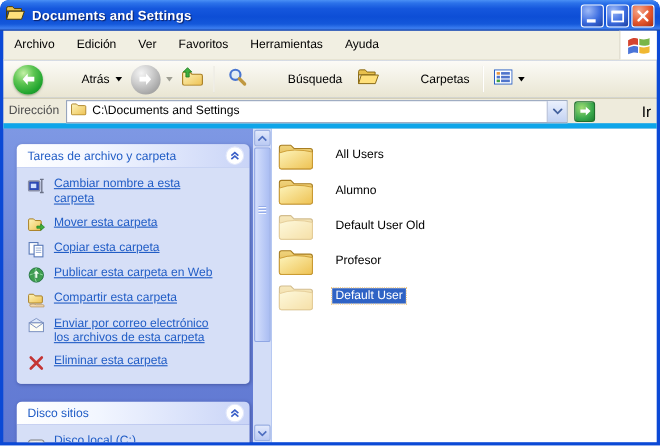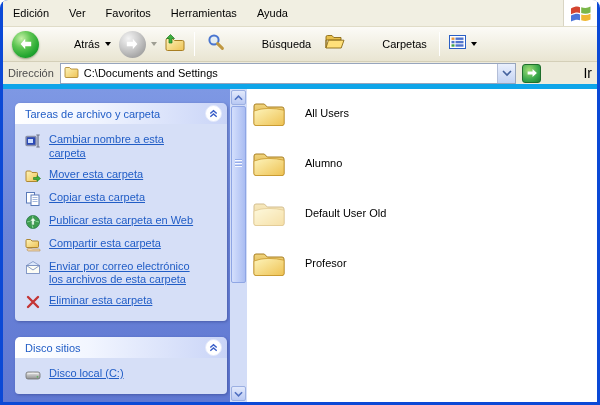--- a/index.html
+++ b/index.html
@@ -93,21 +93,21 @@
   .scrollbar{ width:17px; flex:0 0 17px; background:#d3ddf7; display:flex; flex-direction:column; padding:1px; }
   .sb-btn{ height:15px; border-radius:2px; border:1px solid #9cb0e2;
     background:linear-gradient(180deg,#e2e9fc,#b9c9f3); display:flex; align-items:center; justify-content:center; cursor:pointer; }
   .sb-track{ flex:1; position:relative; margin:1px 0; }
   .sb-thumb{ position:absolute; top:0; left:0; right:0; height:177px; border-radius:2px;
     border:1px solid #8fa6e4; background:linear-gradient(90deg,#d4dffc,#aabdf2); cursor:grab; }
   .sb-grip{ position:absolute; left:3px; right:3px; top:52px; height:8px;
     background:repeating-linear-gradient(180deg,#94acea 0 1px,rgba(255,255,255,.9) 1px 2px,transparent 2px 3px); }
 
   
-  .filelist{ flex:1; background:#fff; padding:10px 0 0 5px; display:flex; flex-direction:column; gap:22px; overflow:hidden; }
+  .filelist{ flex:1; background:#fff; padding:10px 0 0 5px; display:flex; flex-direction:column; gap:4px; overflow:hidden; }
   .file-row{ display:flex; align-items:center; height:28px; cursor:default; }
   .file-icon{ width:34px; height:28px; flex:0 0 34px; }
   .file-row.is-hidden .file-icon{ opacity:.5; }
   .file-label{ margin-left:16px; font-size:11px; color:#000; padding:1px 3px; }
   .file-label.selected{ background:#2f63c5; color:#fff; outline:1px dotted #f0c780; }
 </style>
 </head>
 <body>
 
 <svg width="0" height="0" style="position:absolute">
@@ -122,22 +122,50 @@
     </linearGradient>
     <linearGradient id="gDisk" x1="0" y1="0" x2="0" y2="1">
       <stop offset="0" stop-color="#e8e8e8"></stop>
         <stop offset="1" stop-color="#8f8f8f"></stop>
     </linearGradient>
   </defs>
 </svg>
 
 <div class="window">
 
+  <div class="titlebar">
+    <span>
+      <svg viewBox="0 0 18 14" width="18" height="14">
+        <path d="M1 12.5 L1 2.5 Q1 1 2.5 1 L6.5 1 L8 2.8 L14.5 2.8 L14.5 5 L1 5 Z" fill="#e8c04c" stroke="#4a3c06" stroke-width="0.9"></path>
+        <path d="M3.2 5.2 L17.2 5.2 L14.6 12.5 L1 12.5 Z" fill="#ffe07a" stroke="#4a3c06" stroke-width="0.9"></path>
+      </svg>
+    </span>
+    <span class="title-text">Documents and Settings</span>
+    <div class="controls">
+      <div class="ctl ctl-blue">
+        <svg viewBox="0 0 17 17" width="17" height="17">
+            <rect x="3.5" y="11.5" width="8" height="3" fill="#fff"></rect>
+          </svg>
+      </div>
+      <div class="ctl ctl-blue">
+        <svg viewBox="0 0 17 17" width="17" height="17">
+          <rect x="3.5" y="4.5" width="10" height="9" fill="none" stroke="#fff" stroke-width="1.6"></rect>
+          <rect x="3.5" y="3.8" width="10" height="2.6" fill="#fff"></rect>
+        </svg>
+      </div>
+      <div class="ctl ctl-red">
+        <svg viewBox="0 0 17 17" width="17" height="17">
+          <path d="M4.5 4.5 L12.5 12.5 M12.5 4.5 L4.5 12.5" stroke="#fff" stroke-width="2.2" stroke-linecap="round"></path>
+        </svg>
+      </div>
+    </div>
+  </div>
 
   <div class="menubar">
+    <span class="menu-item">Archivo</span>
     <span class="menu-item">Edición</span>
     <span class="menu-item">Ver</span>
     <span class="menu-item">Favoritos</span>
     <span class="menu-item">Herramientas</span>
     <span class="menu-item">Ayuda</span>
     <div class="logo-box">
       <svg viewBox="0 0 23 21" width="23" height="21">
         <path d="M2 5.5 C6 3.2 9 3.2 11 4.2 L11 10 C9 9.2 6 9.2 2 11.2 Z" fill="#d4452f"></path>
         <path d="M12.2 4.2 C15.5 5.2 18.5 5.2 21.5 3.6 L21.5 9.4 C18.5 11 15.5 11 12.2 10 Z" fill="#7ab648"></path>
         <path d="M2 12.5 C6 10.5 9 10.5 11 11.4 L11 17.2 C9 16.4 6 16.4 2 18.4 Z" fill="#4a74d8"></path>
@@ -396,16 +424,25 @@
       <div class="file-row">
         <span class="file-icon">
           <svg viewBox="0 0 34 28" width="34" height="28">
             <path d="M2 24.5 L2 7 Q2 5 4 5 L12.3 5 L15.3 8 L30 8 Q32 8 32 10 L32 24.5 Q32 26.5 30 26.5 L4 26.5 Q2 26.5 2 24.5 Z" fill="url(#gFoldBack)" stroke="#a87e22" stroke-width="1"></path>
             <path d="M2 24.5 L2 12 Q9 9.4 16 9.4 Q25 9.4 32 11.2 L32 24.5 Q32 26.5 30 26.5 L4 26.5 Q2 26.5 2 24.5 Z" fill="url(#gFoldFront)" stroke="#c9992f" stroke-width="0.8"></path>
           </svg>
         </span>
         <span class="file-label">Profesor</span>
       </div>
 
+      <div class="file-row is-hidden">
+        <span class="file-icon">
+          <svg viewBox="0 0 34 28" width="34" height="28">
+            <path d="M2 24.5 L2 7 Q2 5 4 5 L12.3 5 L15.3 8 L30 8 Q32 8 32 10 L32 24.5 Q32 26.5 30 26.5 L4 26.5 Q2 26.5 2 24.5 Z" fill="url(#gFoldBack)" stroke="#a87e22" stroke-width="1"></path>
+            <path d="M2 24.5 L2 12 Q9 9.4 16 9.4 Q25 9.4 32 11.2 L32 24.5 Q32 26.5 30 26.5 L4 26.5 Q2 26.5 2 24.5 Z" fill="url(#gFoldFront)" stroke="#c9992f" stroke-width="0.8"></path>
+          </svg>
+        </span>
+        <span class="file-label selected">Default User</span>
+      </div>
 
     </div>
   </div>
 </div>
 
 </body></html>

